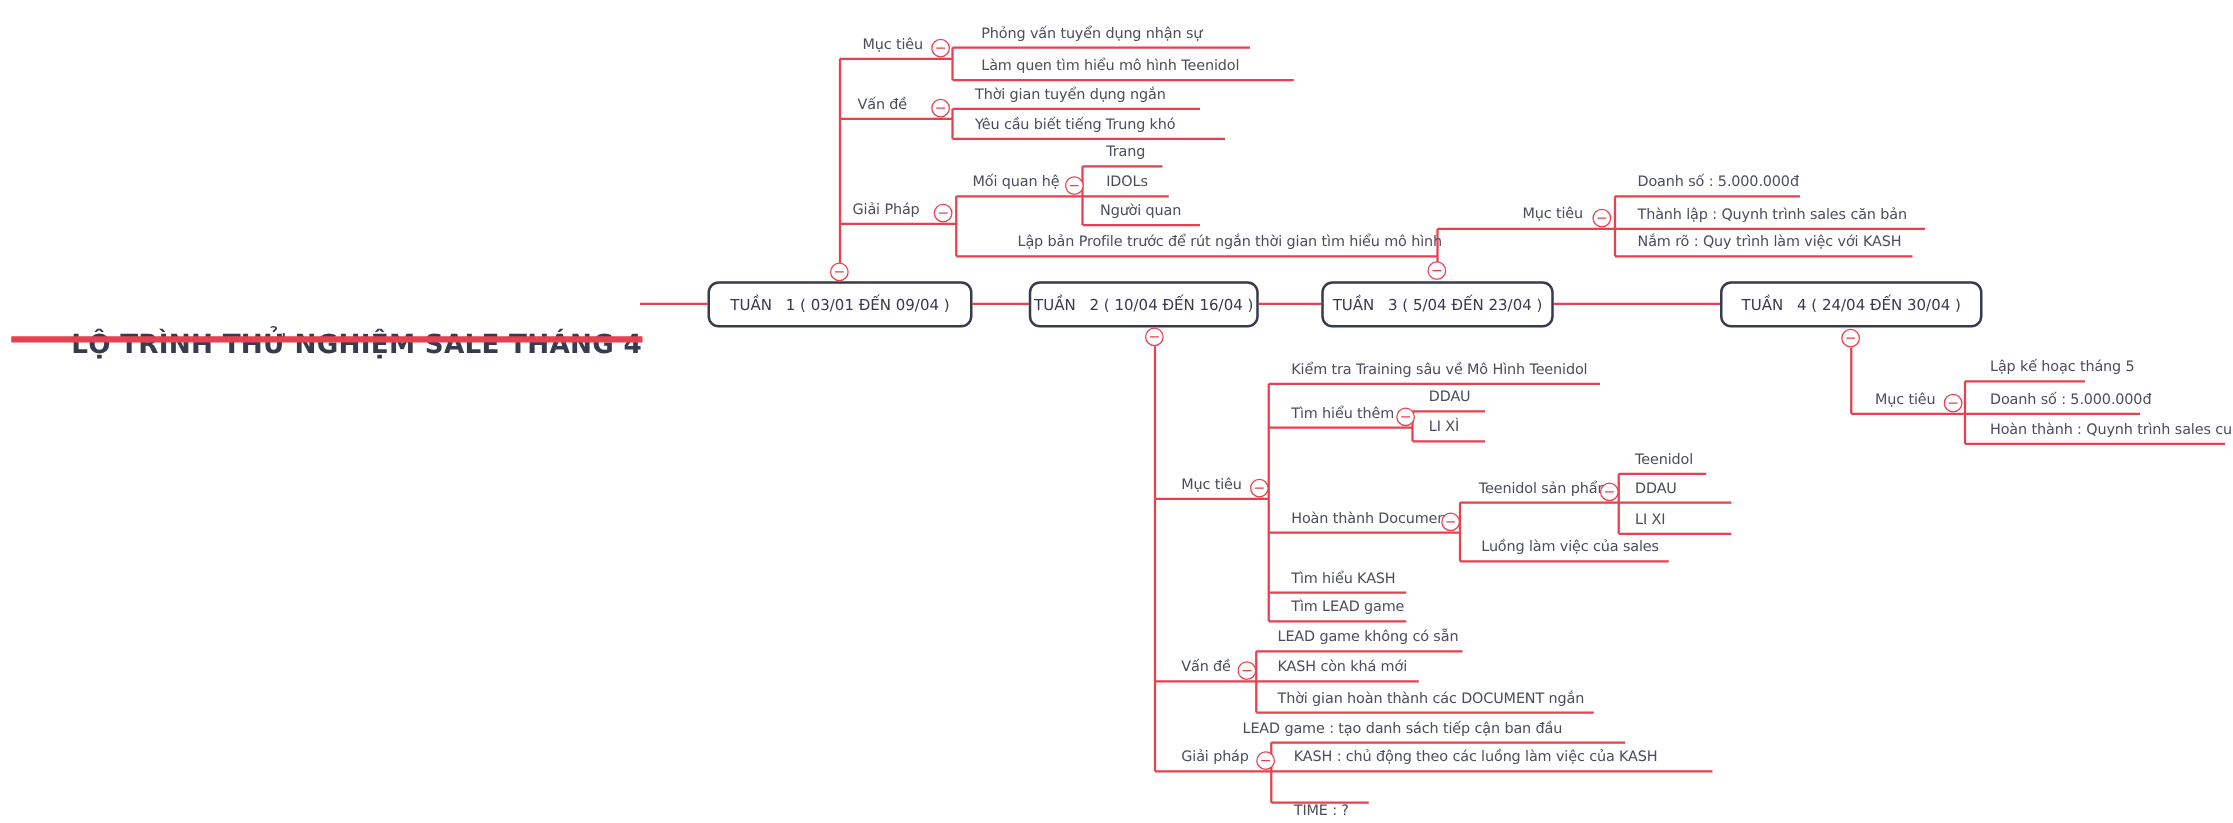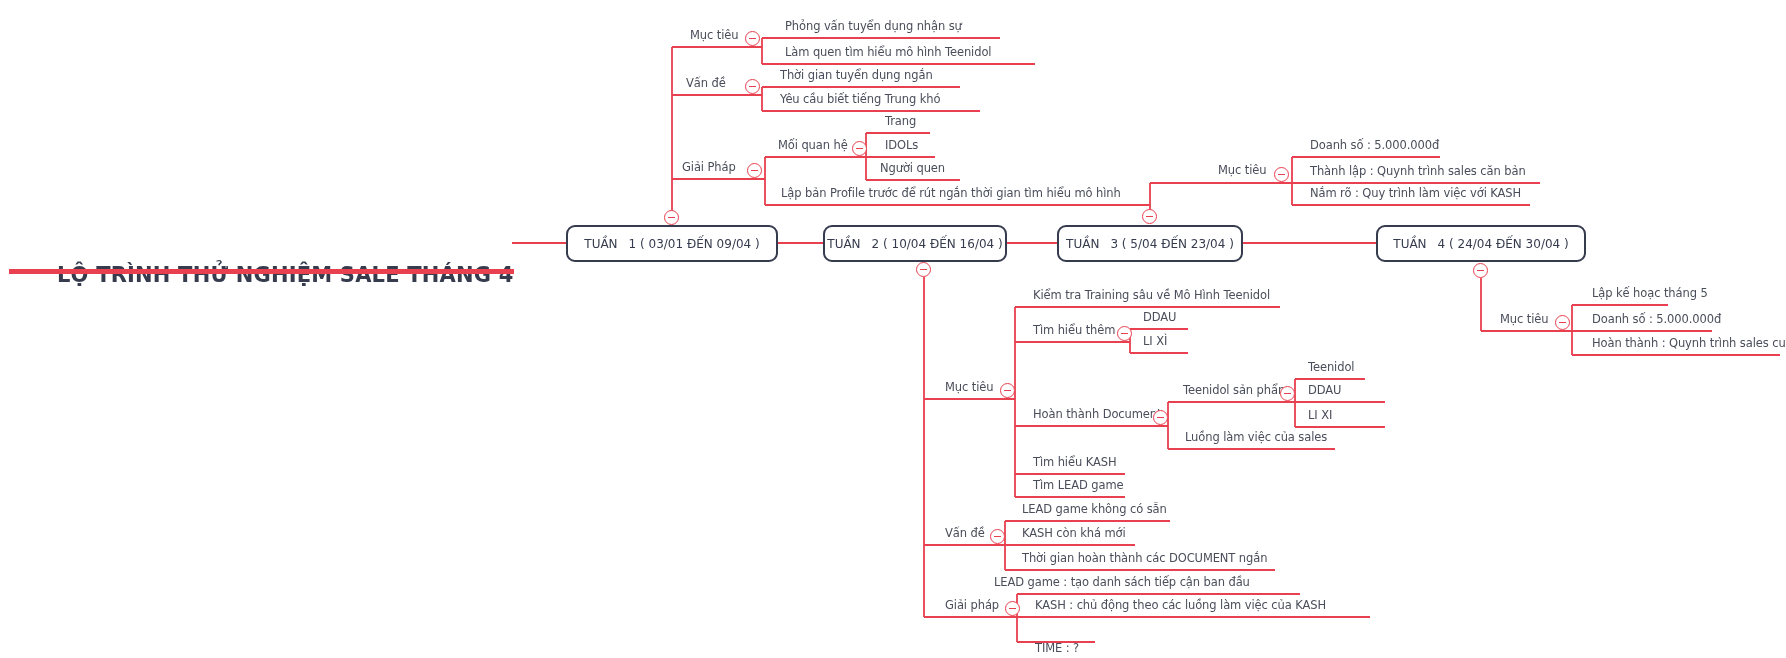--- a/index.html
+++ b/index.html
@@ -81,22 +81,22 @@
   <div class="lbl" style="left:690px;top:28px">Mục tiêu</div>
   <div class="lbl" style="left:785px;top:19px">Phỏng vấn tuyển dụng nhận sự</div>
   <div class="lbl" style="left:785px;top:45px">Làm quen tìm hiểu mô hình Teenidol</div>
   <div class="lbl" style="left:686px;top:76px">Vấn đề</div>
   <div class="lbl" style="left:780px;top:68px">Thời gian tuyển dụng ngắn</div>
   <div class="lbl" style="left:780px;top:92px">Yêu cầu biết tiếng Trung khó</div>
   <div class="lbl" style="left:682px;top:160px">Giải Pháp</div>
   <div class="lbl" style="left:778px;top:138px">Mối quan hệ</div>
   <div class="lbl" style="left:885px;top:114px">Trang</div>
   <div class="lbl" style="left:885px;top:138px">IDOLs</div>
-  <div class="lbl" style="left:880px;top:161px">Người quen</div>
-  <div class="lbl" style="left:781px;top:186px">Lập bản Profile trước để rút ngắn thời gian tìm hiểu mô hình</div>
+  <div class="lbl" style="left:880px;top:161px">Người quan</div>
+  <div class="lbl" style="left:814px;top:186px">Lập bản Profile trước để rút ngắn thời gian tìm hiểu mô hình</div>
 
   <div class="lbl" style="left:1218px;top:163px">Mục tiêu</div>
   <div class="lbl" style="left:1310px;top:138px">Doanh số : 5.000.000đ</div>
   <div class="lbl" style="left:1310px;top:164px">Thành lập : Quynh trình sales căn bản</div>
   <div class="lbl" style="left:1310px;top:186px">Nắm rõ : Quy trình làm việc với KASH</div>
 
   <div class="lbl" style="left:1500px;top:312px">Mục tiêu</div>
   <div class="lbl" style="left:1592px;top:286px">Lập kế hoạc tháng 5</div>
   <div class="lbl" style="left:1592px;top:312px">Doanh số : 5.000.000đ</div>
   <div class="lbl" style="left:1592px;top:336px">Hoàn thành : Quynh trình sales cuối</div>

